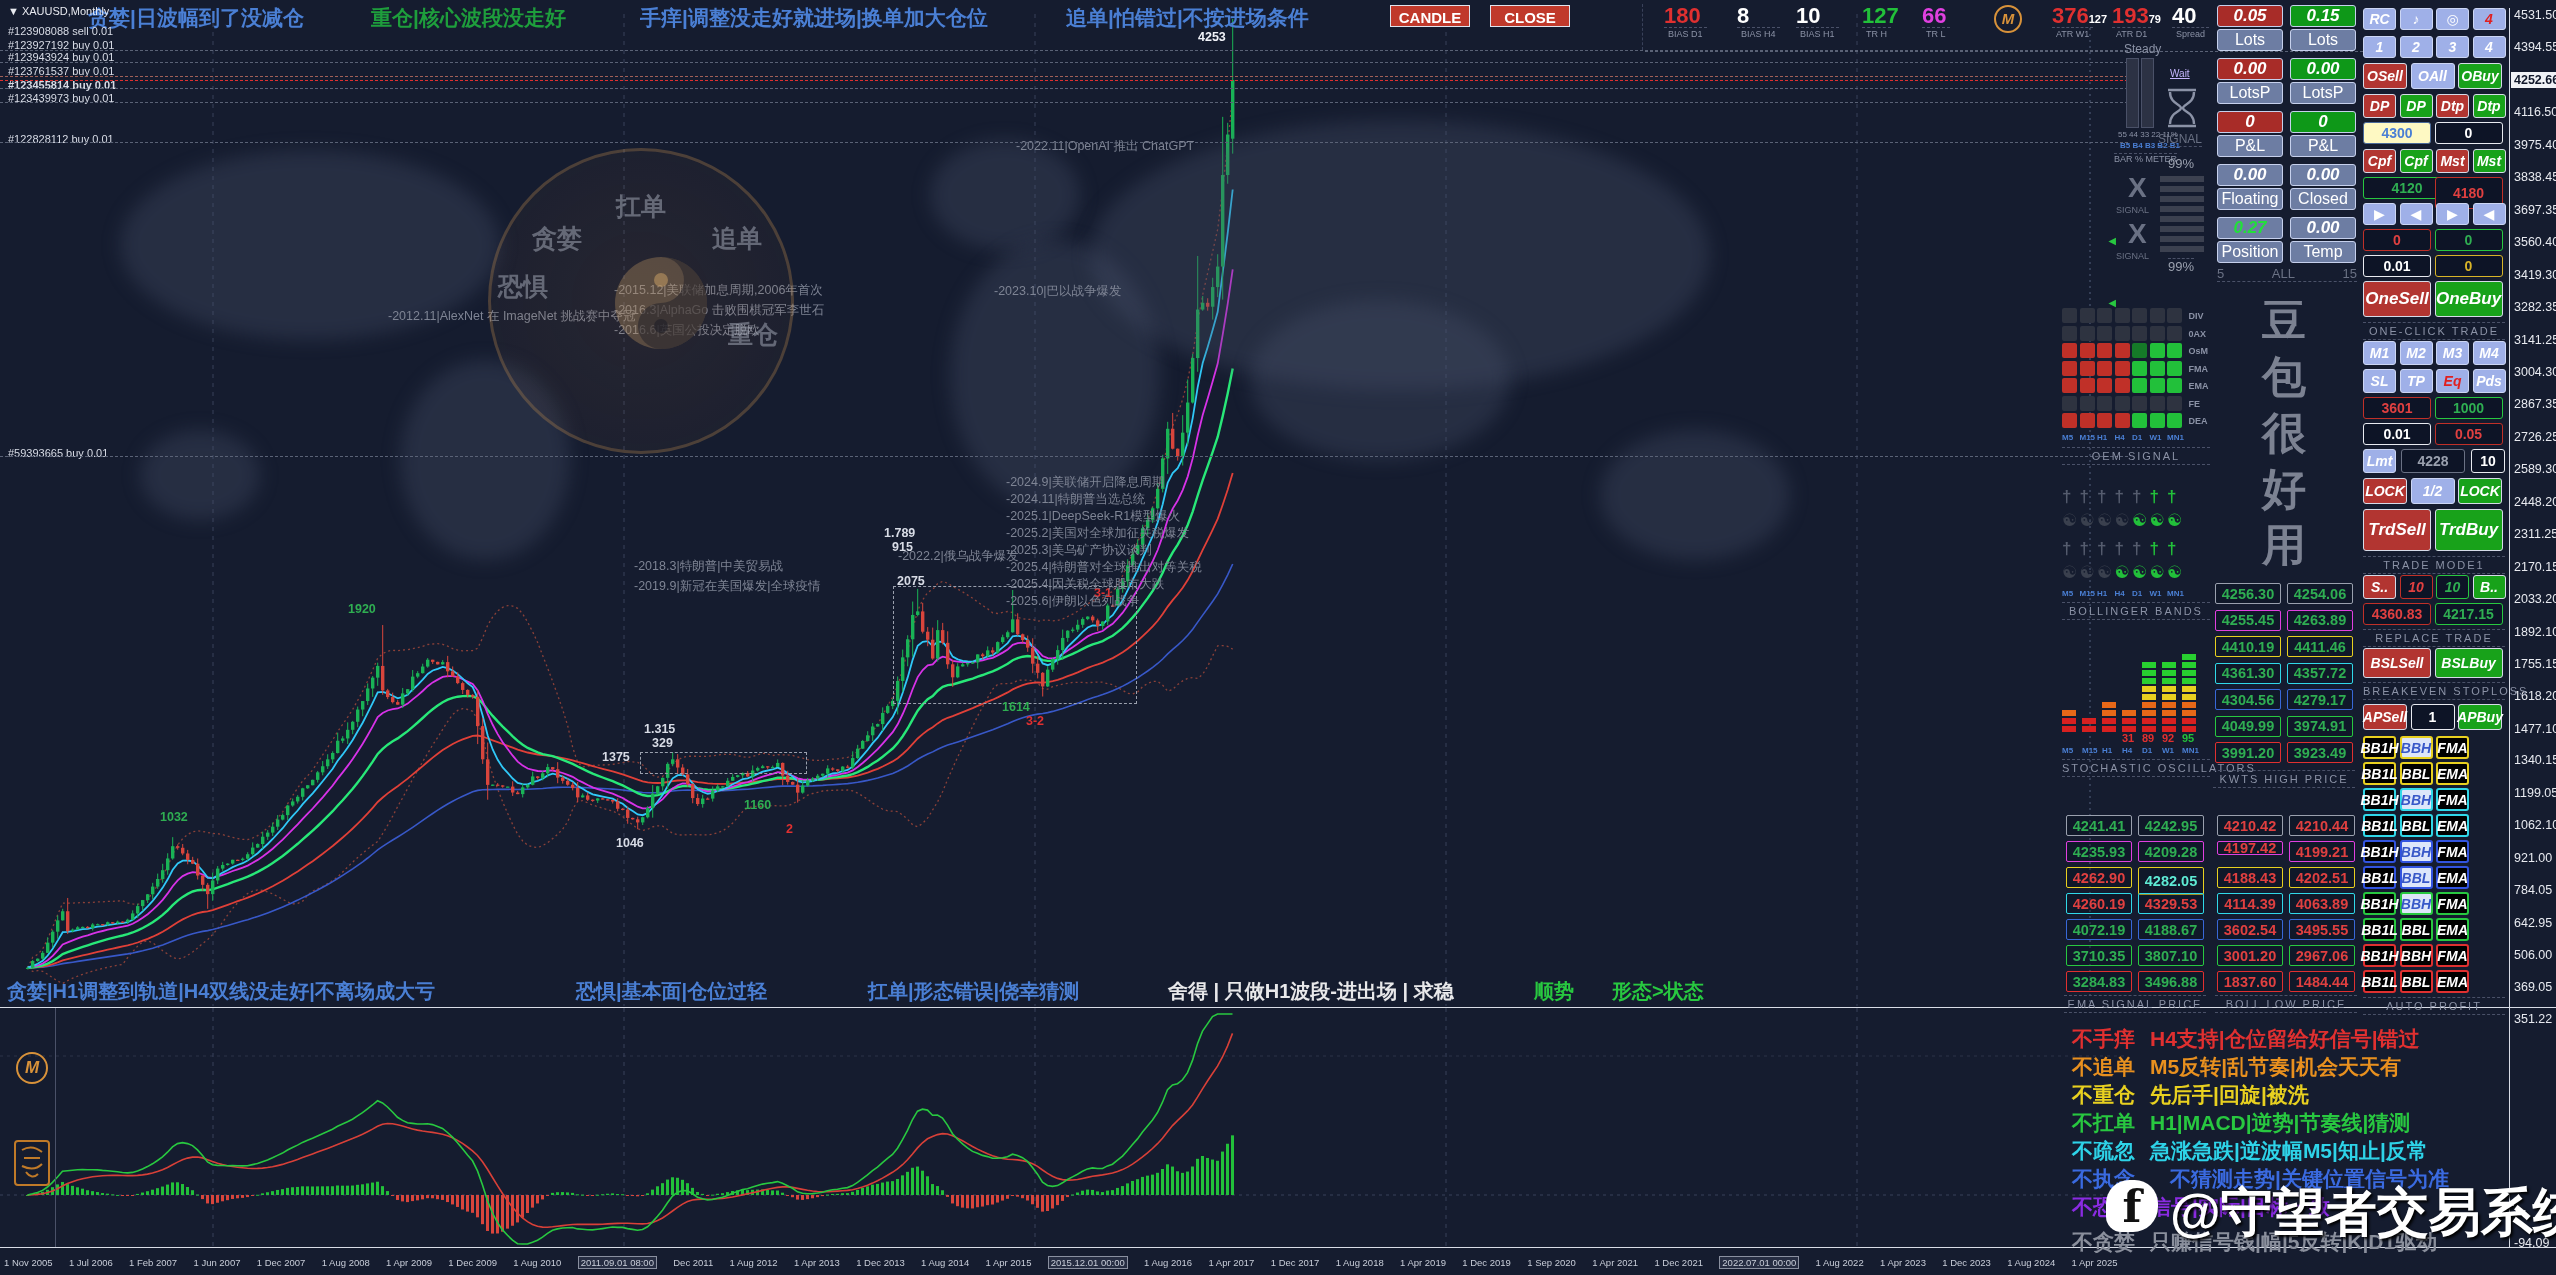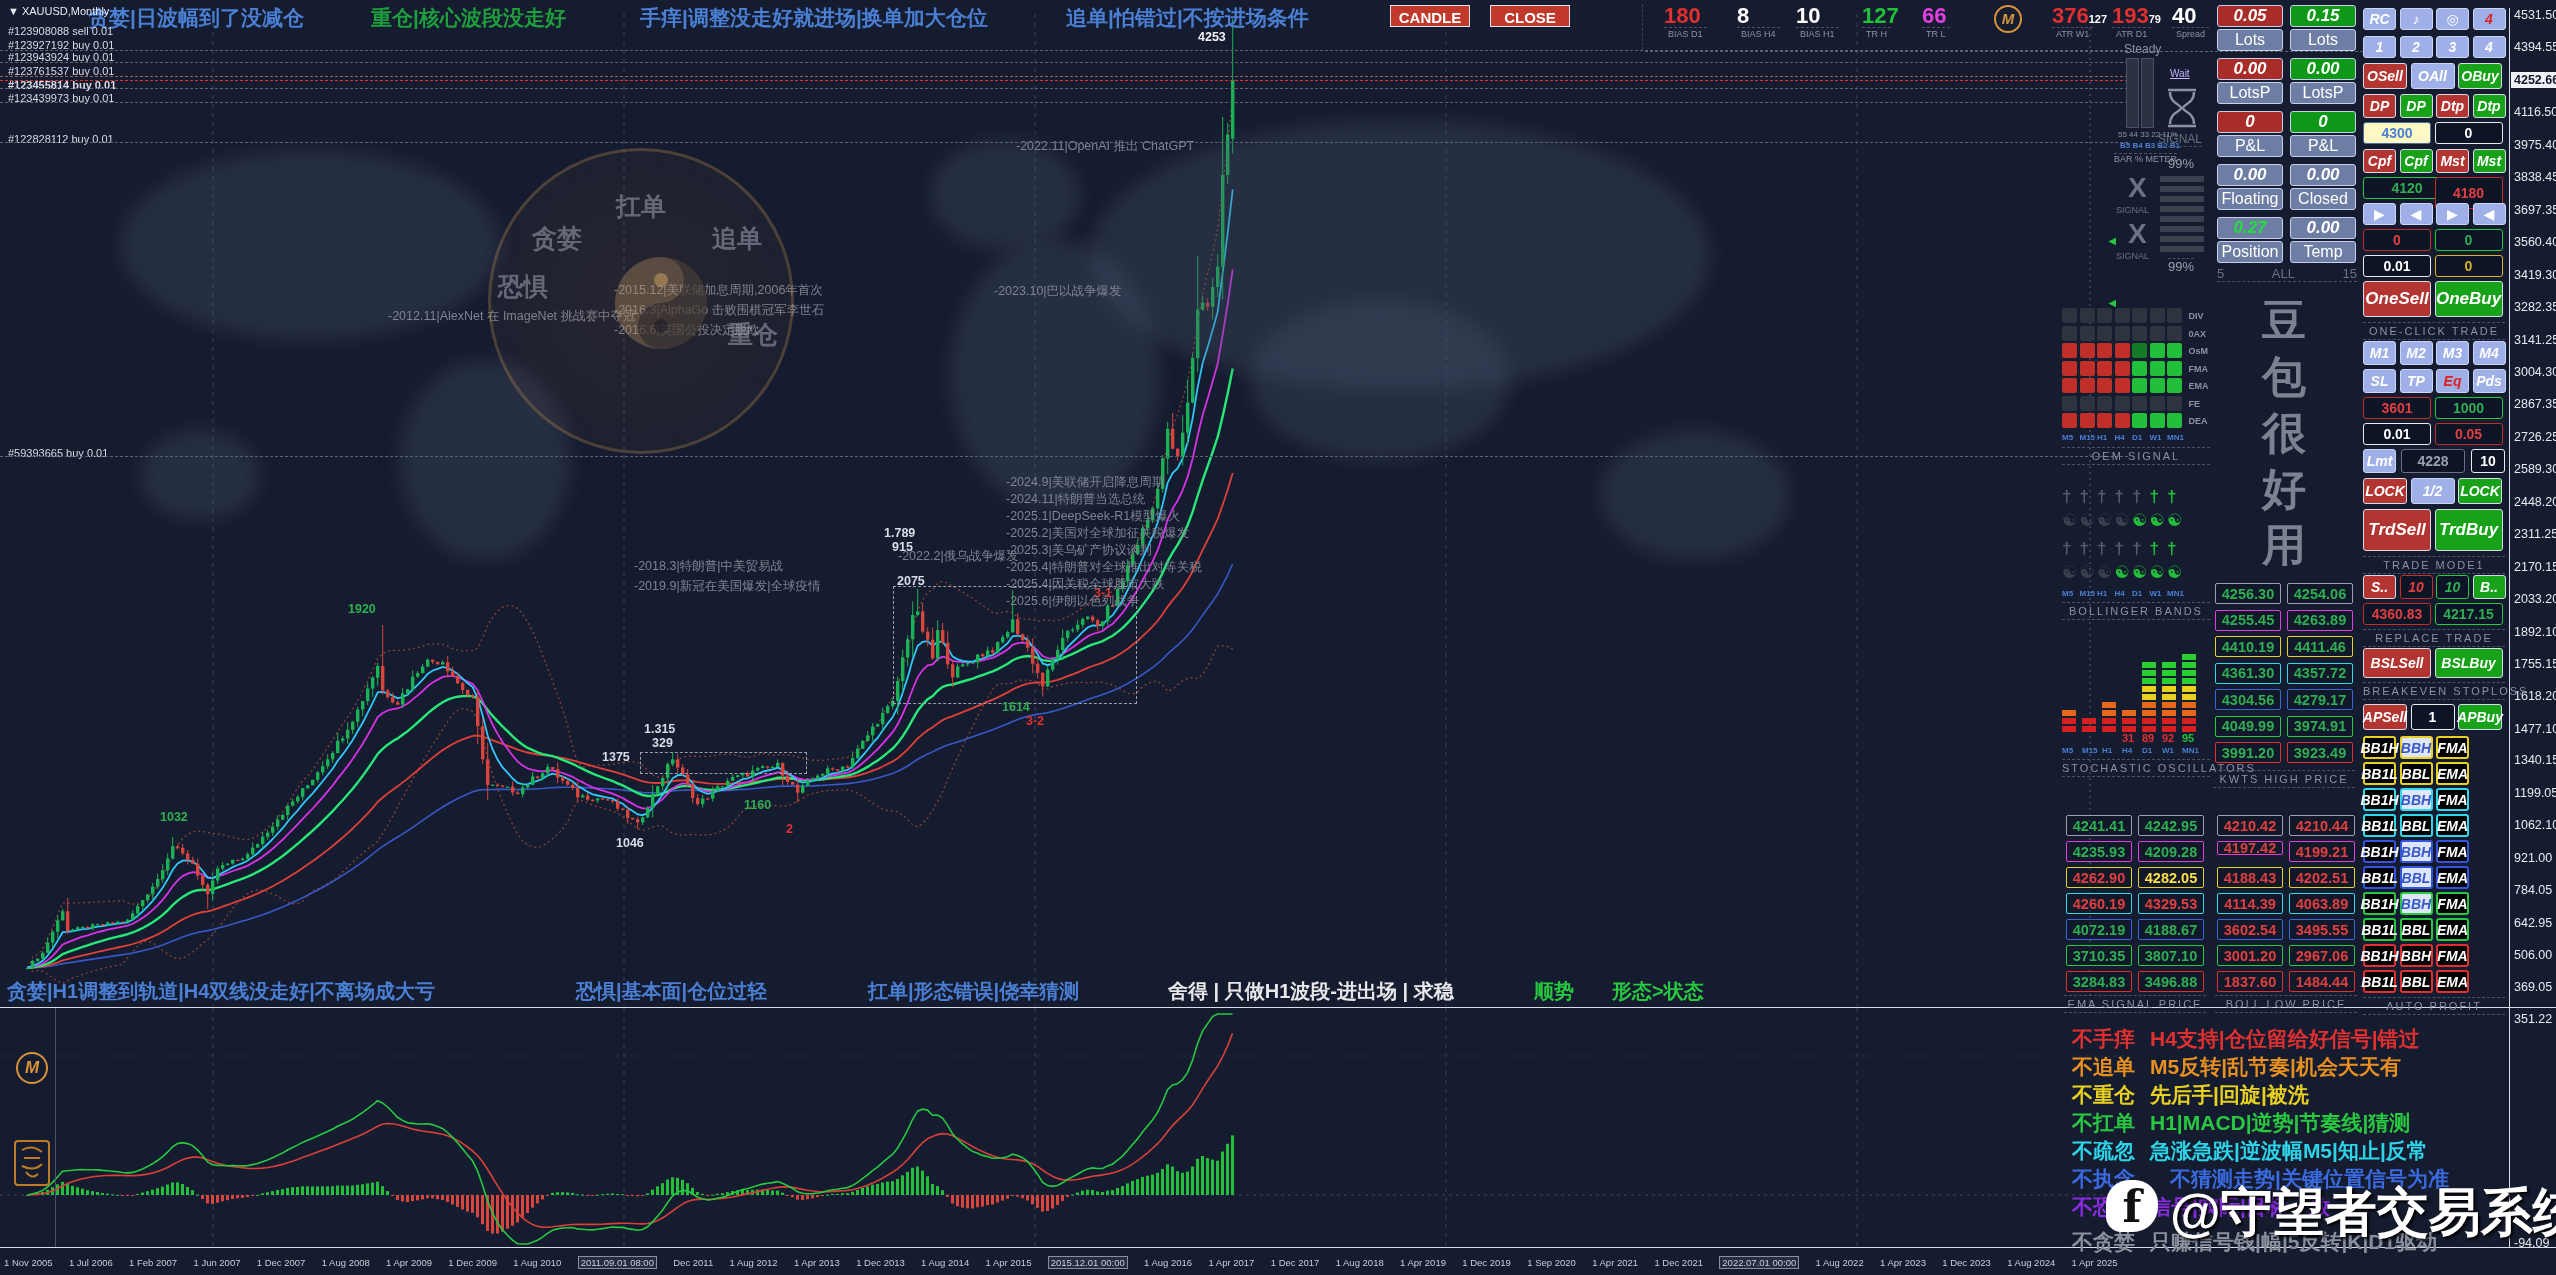--- a/index.html
+++ b/index.html
@@ -1167,21 +1167,21 @@
       <div class="secbox" style="left: 2215px; top: 715.5px; width: 66px; height: 21px; border: 1.5px solid rgb(40, 200, 64); color: rgb(47, 174, 82);">4049.99</div>
       <div class="secbox" style="left: 2287px; top: 715.5px; width: 66px; height: 21px; border: 1.5px solid rgb(40, 200, 64); color: rgb(47, 174, 82);">3974.91</div>
       <div class="secbox" style="left: 2215px; top: 742px; width: 66px; height: 21px; border: 1.5px solid rgb(224, 48, 48); color: rgb(47, 174, 82);">3991.20</div>
       <div class="secbox" style="left: 2287px; top: 742px; width: 66px; height: 21px; border: 1.5px solid rgb(224, 48, 48); color: rgb(47, 174, 82);">3923.49</div>
       <div class="panlab" style="left: 2213px; top: 770px; width: 142px;">KWTS HIGH PRICE</div>
       <div class="secbox" style="left: 2066px; top: 815px; width: 66px; height: 21px; border: 1.5px solid rgb(154, 160, 174); color: rgb(47, 174, 82);">4241.41</div>
       <div class="secbox" style="left: 2138px; top: 815px; width: 66px; height: 21px; border: 1.5px solid rgb(154, 160, 174); color: rgb(47, 174, 82);">4242.95</div>
       <div class="secbox" style="left: 2066px; top: 841px; width: 66px; height: 21px; border: 1.5px solid rgb(224, 64, 224); color: rgb(47, 174, 82);">4235.93</div>
       <div class="secbox" style="left: 2138px; top: 841px; width: 66px; height: 21px; border: 1.5px solid rgb(224, 64, 224); color: rgb(47, 174, 82);">4209.28</div>
       <div class="secbox" style="left: 2066px; top: 867px; width: 66px; height: 21px; border: 1.5px solid rgb(232, 208, 32); color: rgb(224, 64, 64);">4262.90</div>
-      <div class="secbox" style="left: 2138px; top: 867px; width: 66px; height: 21px; border: 1.5px solid rgb(232, 208, 32); color: #fde047;">4282.05</div>
+      <div class="secbox" style="left: 2138px; top: 867px; width: 66px; height: 28px; border: 1.5px solid rgb(232, 208, 32); color: #5eead4;">4282.05</div>
       <div class="secbox" style="left: 2066px; top: 893px; width: 66px; height: 21px; border: 1.5px solid rgb(48, 216, 232); color: rgb(224, 64, 64);">4260.19</div>
       <div class="secbox" style="left: 2138px; top: 893px; width: 66px; height: 21px; border: 1.5px solid rgb(48, 216, 232); color: rgb(224, 64, 64);">4329.53</div>
       <div class="secbox" style="left: 2066px; top: 919px; width: 66px; height: 21px; border: 1.5px solid rgb(56, 104, 216); color: rgb(47, 174, 82);">4072.19</div>
       <div class="secbox" style="left: 2138px; top: 919px; width: 66px; height: 21px; border: 1.5px solid rgb(56, 104, 216); color: rgb(47, 174, 82);">4188.67</div>
       <div class="secbox" style="left: 2066px; top: 945px; width: 66px; height: 21px; border: 1.5px solid rgb(40, 200, 64); color: rgb(47, 174, 82);">3710.35</div>
       <div class="secbox" style="left: 2138px; top: 945px; width: 66px; height: 21px; border: 1.5px solid rgb(40, 200, 64); color: rgb(47, 174, 82);">3807.10</div>
       <div class="secbox" style="left: 2066px; top: 971px; width: 66px; height: 21px; border: 1.5px solid rgb(224, 48, 48); color: rgb(47, 174, 82);">3284.83</div>
       <div class="secbox" style="left: 2138px; top: 971px; width: 66px; height: 21px; border: 1.5px solid rgb(224, 48, 48); color: rgb(47, 174, 82);">3496.88</div>
       <div class="panlab" style="left: 2064px; top: 995px; width: 142px;">EMA SIGNAL PRICE</div>
       <div class="secbox" style="left: 2217px; top: 815px; width: 66px; height: 21px; border: 1.5px solid rgb(154, 160, 174); color: rgb(224, 64, 64);">4210.42</div>

